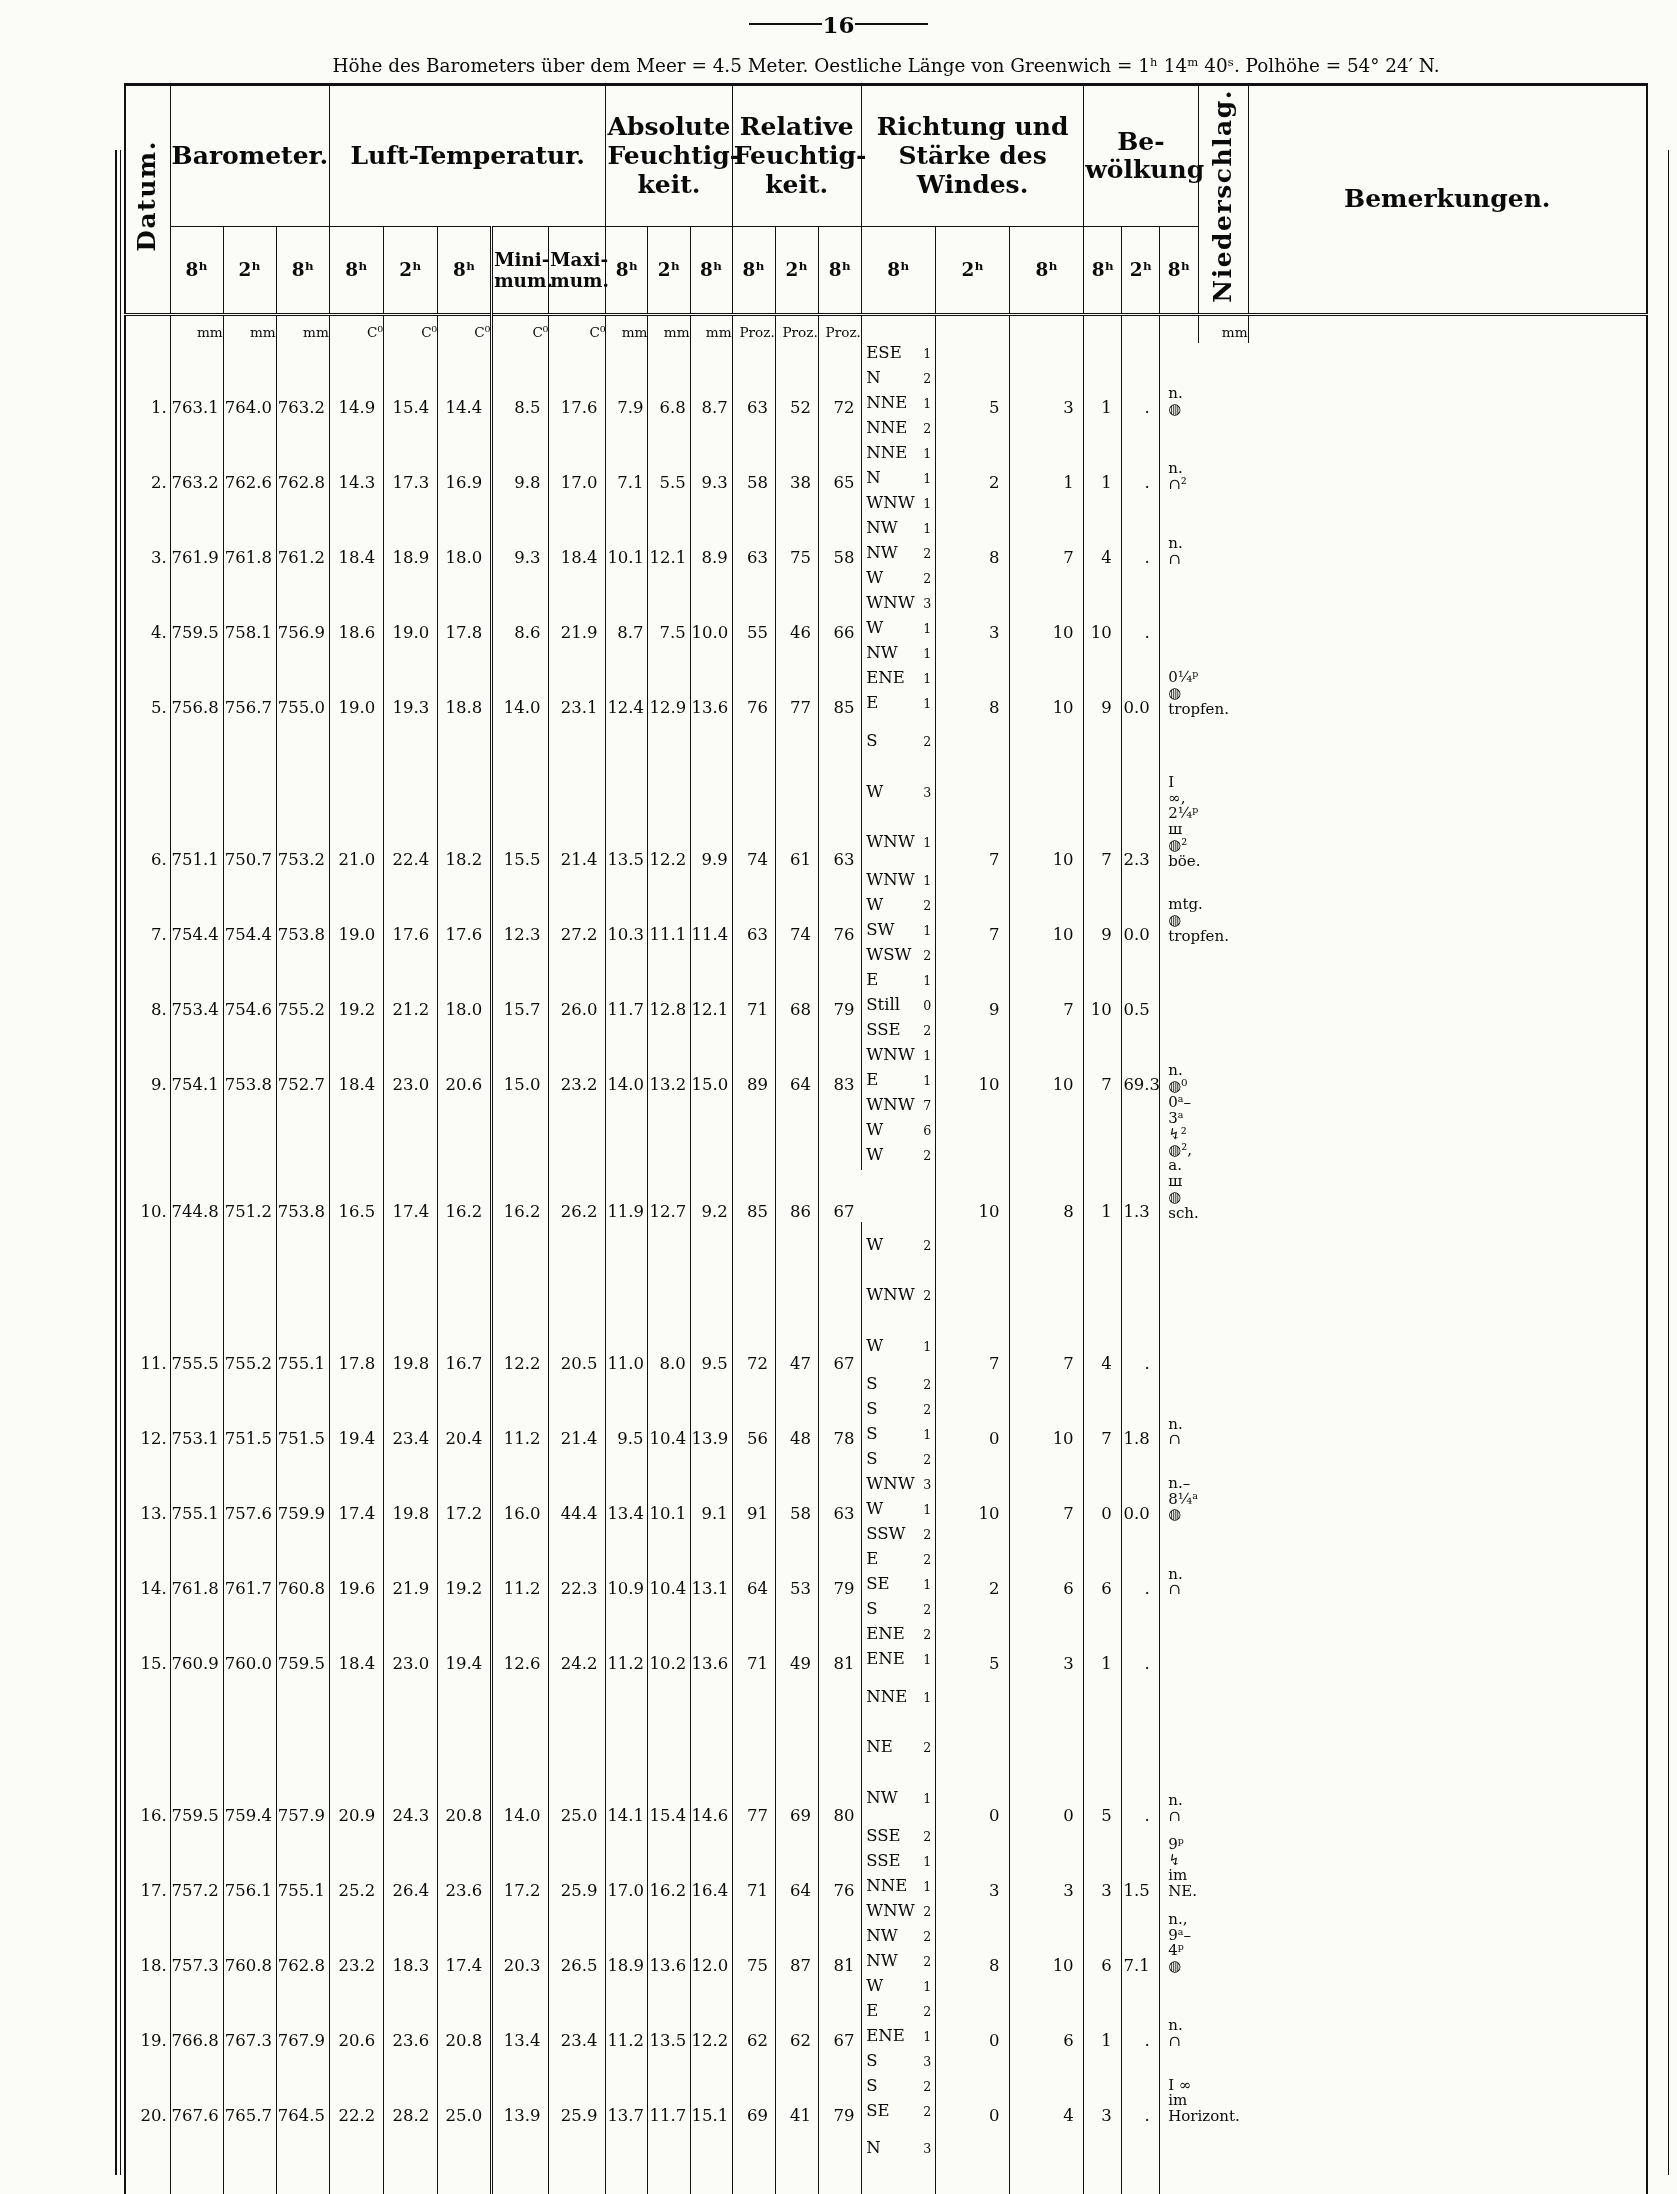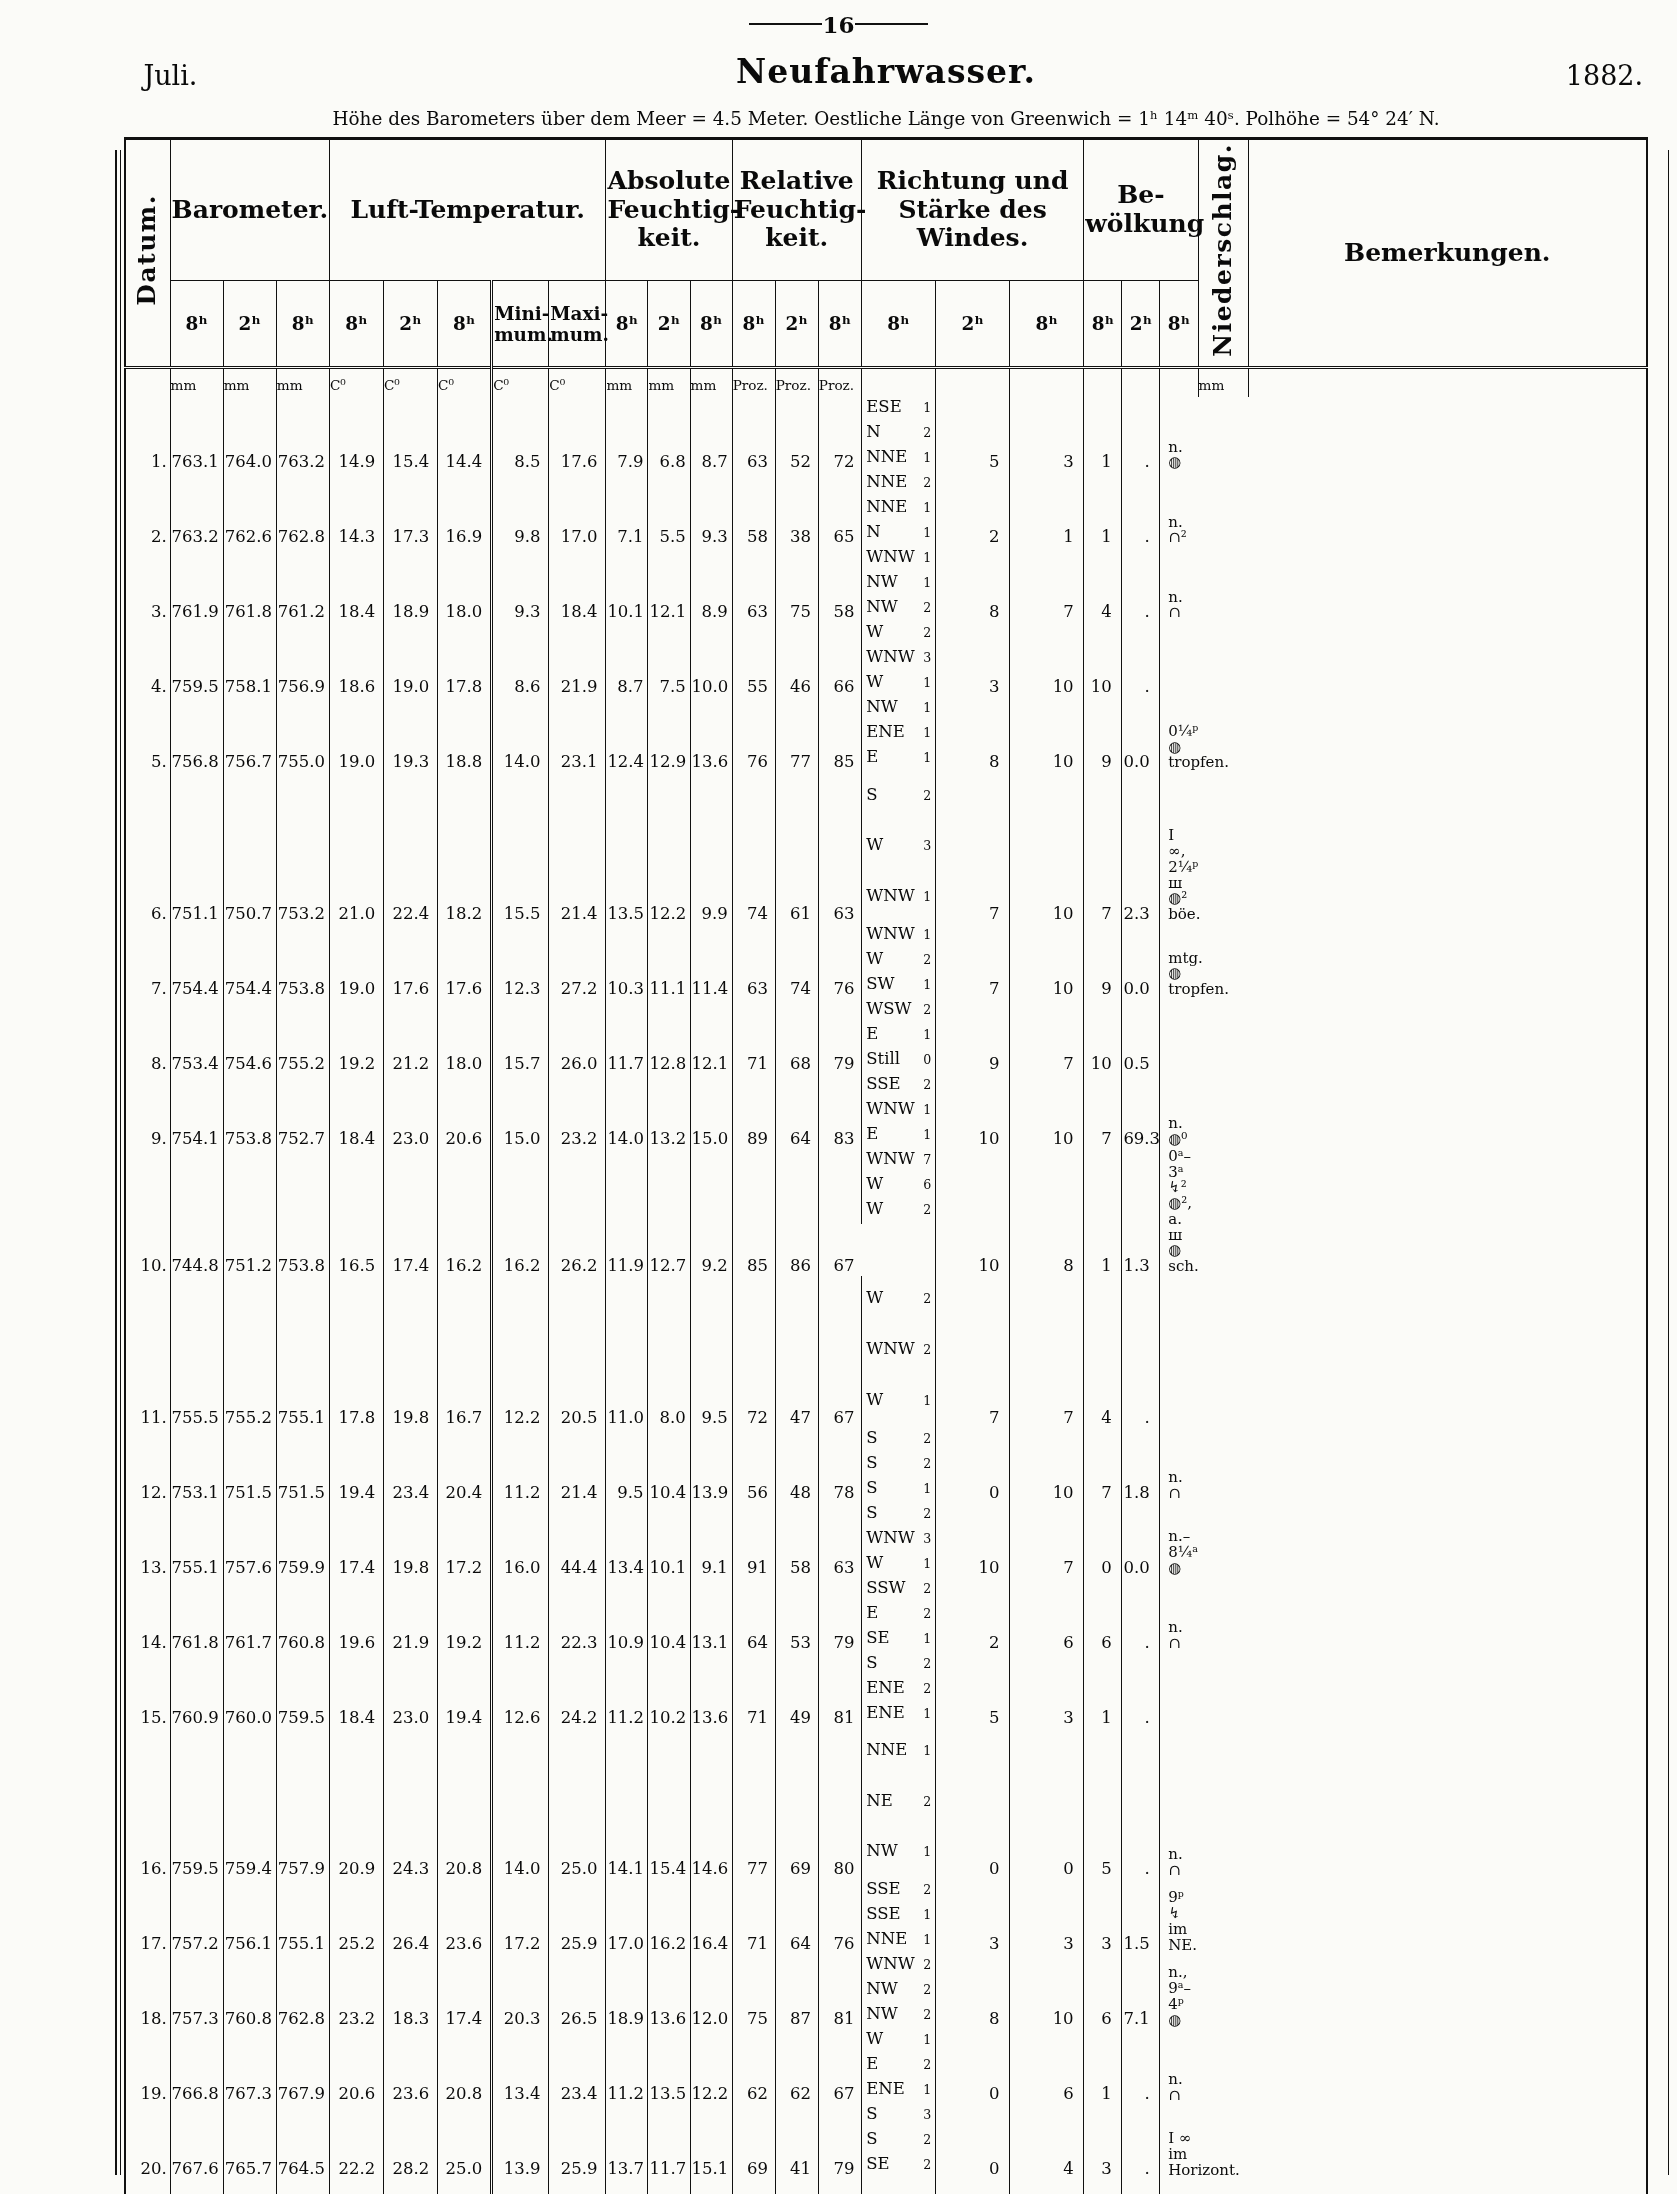--- a/index.html
+++ b/index.html
@@ -34,21 +34,21 @@
   tr.h2 th{height:50px;font-size:18.4px;font-weight:bold;}
   th.vert{font-size:19.4px;}
   th.vert span{writing-mode:vertical-rl;transform:rotate(180deg);display:inline-block;
     letter-spacing:1.5px;}
   
   .bl-heavy{border-left:1.9px solid #111;}
   .bl-thin{border-left:1px solid #111;}
   .bl-double{border-left:3.4px double #111;}
   td{font-size:16.5px;height:24px;vertical-align:bottom;padding:0 2.9px 1px 1px;
     white-space:nowrap;overflow:visible;}
-  tbody.units td{font-size:13.6px;height:22px;text-align:left;padding:1.9px 0 3.9px 0;}
+  tbody.units td{font-size:13.6px;height:22px;text-align:right;padding:1.9px 0 3.9px 0;}
   td.c0{text-align:right;padding-right:2.9px;border-left:none;}
   td.c1,td.c4,td.c9,td.c12,td.c15,td.c18,td.c21{border-left:1.9px solid #111;}
   td.c22{border-left:1.9px solid #111;}
   td.c7{border-left:3.4px double #111;}
   td.c2,td.c3,td.c5,td.c6,td.c8,td.c10,td.c11,td.c13,td.c14,td.c16,td.c17,td.c19,td.c20{border-left:1px solid #111;}
   td.c1,td.c2,td.c3{text-align:right;padding-right:4.9px;}
   td.c4,td.c5,td.c6,td.c7,td.c8{text-align:right;padding-right:7.8px;}
   td.c9,td.c10,td.c11{text-align:right;padding-right:3.9px;}
   td.c12,td.c13,td.c14{text-align:right;padding-right:6.8px;}
   td.c15,td.c16,td.c17{text-align:right;padding-right:11.6px;}
@@ -71,25 +71,20 @@
 <div class="page-rule-left"></div>
 <div class="page-rule-right"></div>
 
 <div class="pageno">
   <span class="dash"></span>
   <span>16</span>
   <span class="dash"></span>
 </div>
 
 <div class="month-section sec-juli">
-  <div class="headline">
-    <span class="month">Juli.</span>
-    <span class="station">Neufahrwasser.</span>
-    <span class="year">1882.</span>
-  </div>
   <div class="subtitle">Höhe des Barometers über dem Meer = 4.5 Meter.  Oestliche Länge von Greenwich = 1ʰ 14ᵐ 40ˢ.  Polhöhe = 54° 24′ N.</div>
 
   <table class="obs">
     <colgroup>
       <col class="w-datum">
         <col class="w-bar">
         <col class="w-bar">
         <col class="w-bar">
       <col class="w-t">
         <col class="w-t">

